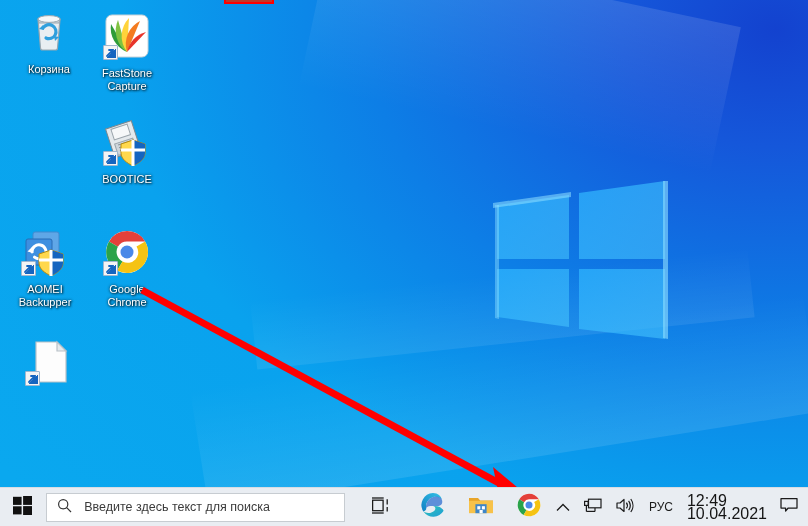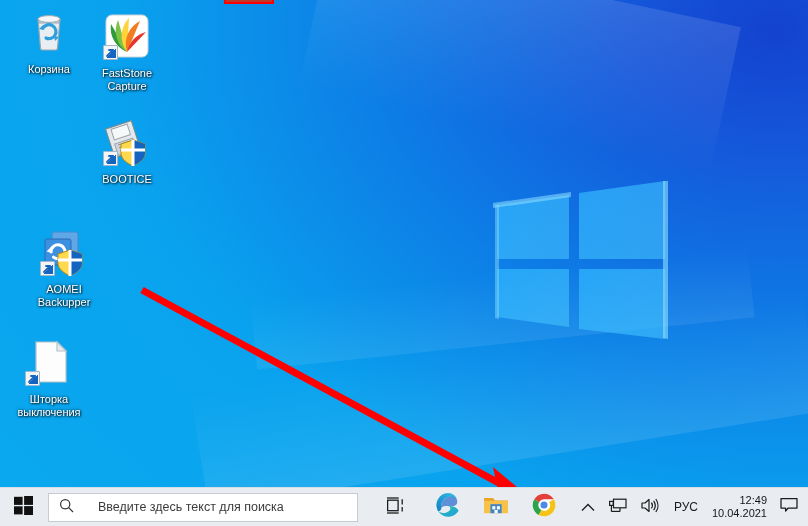--- a/index.html
+++ b/index.html
@@ -63,37 +63,37 @@
     background:#e9edf2;
     display:flex; align-items:center;
     border-top:1px solid #d7dde4;
   }
   #start{
     width:46px; height:39px; display:flex; align-items:center; justify-content:center;
     cursor:default;
   }
   #searchbox{
     width:310px; height:29px; background:#ffffff; border:1px solid #c7ccd1;
-    display:flex; align-items:center; gap:24px; padding:0 10px;
+    display:flex; align-items:center; gap:12px; padding:0 10px;
     font-size:12.5px; color:#3b3b3b; margin-left:2px;
   }
   #searchbox .ph{ white-space:nowrap; overflow:hidden; }
   .tbtn{
     width:40px; height:39px; display:flex; align-items:center; justify-content:center;
   }
   #taskview{ margin-left:18px; }
   #pinned{ display:flex; align-items:center; margin-left:12px; gap:8px; }
   #tray{
     margin-left:auto; display:flex; align-items:center; height:39px;
     color:#1b1b1b;
   }
   .tray-i{ display:flex; align-items:center; justify-content:center; height:39px; padding:0 7px; }
   #lang{ font-size:12px; padding:0 8px; }
   #clock{
-    font-size:11px; line-height:13px; text-align:right; padding:0 9px 0 6px; color:#151515;
+    font-size:16px; line-height:13px; text-align:left; padding:0 9px 0 6px; color:#151515;
   }
   #notif{ padding:0 10px 0 4px; display:flex; align-items:center; height:39px; }
 </style>
 </head>
 <body>
 
 <div id="desktop">
   <div class="beam b1"></div>
   <div class="beam b2"></div>
   <div class="beam b3"></div>
@@ -167,54 +167,71 @@
       </svg>
       <span class="shortcut">
         <svg width="11" height="11" viewBox="0 0 11 11">
             <path d="M2 9 L8 3 M4 3 h4 v4" stroke="#1565c0" stroke-width="1.8" fill="none" stroke-linecap="round"></path>
           </svg>
       </span>
     </div>
     <div class="label">BOOTICE</div>
   </div>
 
-  <div class="dicon" style="left:25px; top:228px;">
+  <div class="dicon" style="left:6px; top:228px;">
     <div class="glyph">
       <svg width="48" height="48" viewBox="0 0 48 48">
         <rect x="12" y="4" width="26" height="26" rx="2" fill="#6fa8e6" opacity=".85" stroke="#4a85c9"></rect>
         <rect x="5" y="11" width="26" height="26" rx="2" fill="#3d8fe0" stroke="#2a6cb5"></rect>
         <path d="M11 24 a7 7 0 1 1 2.5 5.2" fill="none" stroke="#ffffff" stroke-width="3" stroke-linecap="round"></path>
         <path d="M11 19 l1.5 6 l-6 -1.5 Z" fill="#ffffff"></path>
         <path d="M30 22 l12 4 v9 c0 6 -6 10 -12 13 c-6 -3 -12 -7 -12 -13 v-9 Z" fill="#ffd84d" stroke="#b58b10"></path>
         <path d="M30 22 l12 4 v9 c0 6 -6 10 -12 13 Z" fill="#1565c0"></path>
         <path d="M30 22 v26 M18 32 h24" stroke="#ffffff" stroke-width="3"></path>
       </svg>
       <span class="shortcut">
         <svg width="11" height="11" viewBox="0 0 11 11">
             <path d="M2 9 L8 3 M4 3 h4 v4" stroke="#1565c0" stroke-width="1.8" fill="none" stroke-linecap="round"></path>
           </svg>
       </span>
     </div>
     <div class="label">AOMEI<br>Backupper</div>
   </div>
 
+  <div class="dicon" style="left:88px; top:228px;">
+    <div class="glyph">
+      <svg width="48" height="48" viewBox="0 0 48 48">
+        <circle cx="24" cy="24" r="21" fill="#fff"></circle>
+        <path d="M24 3 a21 21 0 0 1 18.2 10.5 H24 a10.5 10.5 0 0 0 -9.1 5.3 L6 13.5 A21 21 0 0 1 24 3 Z" fill="#e4403a"></path>
+        <path d="M6 13.5 l8.9 5.3 A10.5 10.5 0 0 0 19.5 33.4 l-5.4 9.1 A21 21 0 0 1 6 13.5 Z" fill="#2aa34a"></path>
+        <path d="M42.2 13.5 A21 21 0 0 1 14.1 42.5 l5.4 -9.1 a10.5 10.5 0 0 0 14 -14.9 Z" fill="#f5c313"></path>
+        <circle cx="24" cy="24" r="8.6" fill="#fff"></circle>
+        <circle cx="24" cy="24" r="6.5" fill="#4a89e8"></circle>
+      </svg>
+      <span class="shortcut">
+        <svg width="11" height="11" viewBox="0 0 11 11">
+            <path d="M2 9 L8 3 M4 3 h4 v4" stroke="#1565c0" stroke-width="1.8" fill="none" stroke-linecap="round"></path>
+          </svg>
+      </span>
+    </div>
+    <div class="label">Google<br>Chrome</div>
+  </div>
 
   <div class="dicon" style="left:10px; top:338px;">
     <div class="glyph">
       <svg width="48" height="48" viewBox="0 0 48 48">
         <path d="M11 4 h21 l9 9 v31 h-30 Z" fill="#fdfdfd" stroke="#b9c2c8" stroke-width="1.2"></path>
         <path d="M32 4 v9 h9 Z" fill="#e6ebee" stroke="#b9c2c8" stroke-width="1.2"></path>
       </svg>
       <span class="shortcut">
         <svg width="11" height="11" viewBox="0 0 11 11">
             <path d="M2 9 L8 3 M4 3 h4 v4" stroke="#1565c0" stroke-width="1.8" fill="none" stroke-linecap="round"></path>
           </svg>
       </span>
     </div>
-    <div class="label">Шторка<br>выключения</div>
   </div>
 </div>
 
 <div id="redbox"></div>
 
 <svg id="annot">
   <line x1="142" y1="290" x2="523" y2="496" stroke="#ff0000" stroke-width="7" stroke-linecap="butt"></line>
   <polygon points="536,503 493,467 500,500 472,489" fill="#ff0000"></polygon>
 </svg>
 

